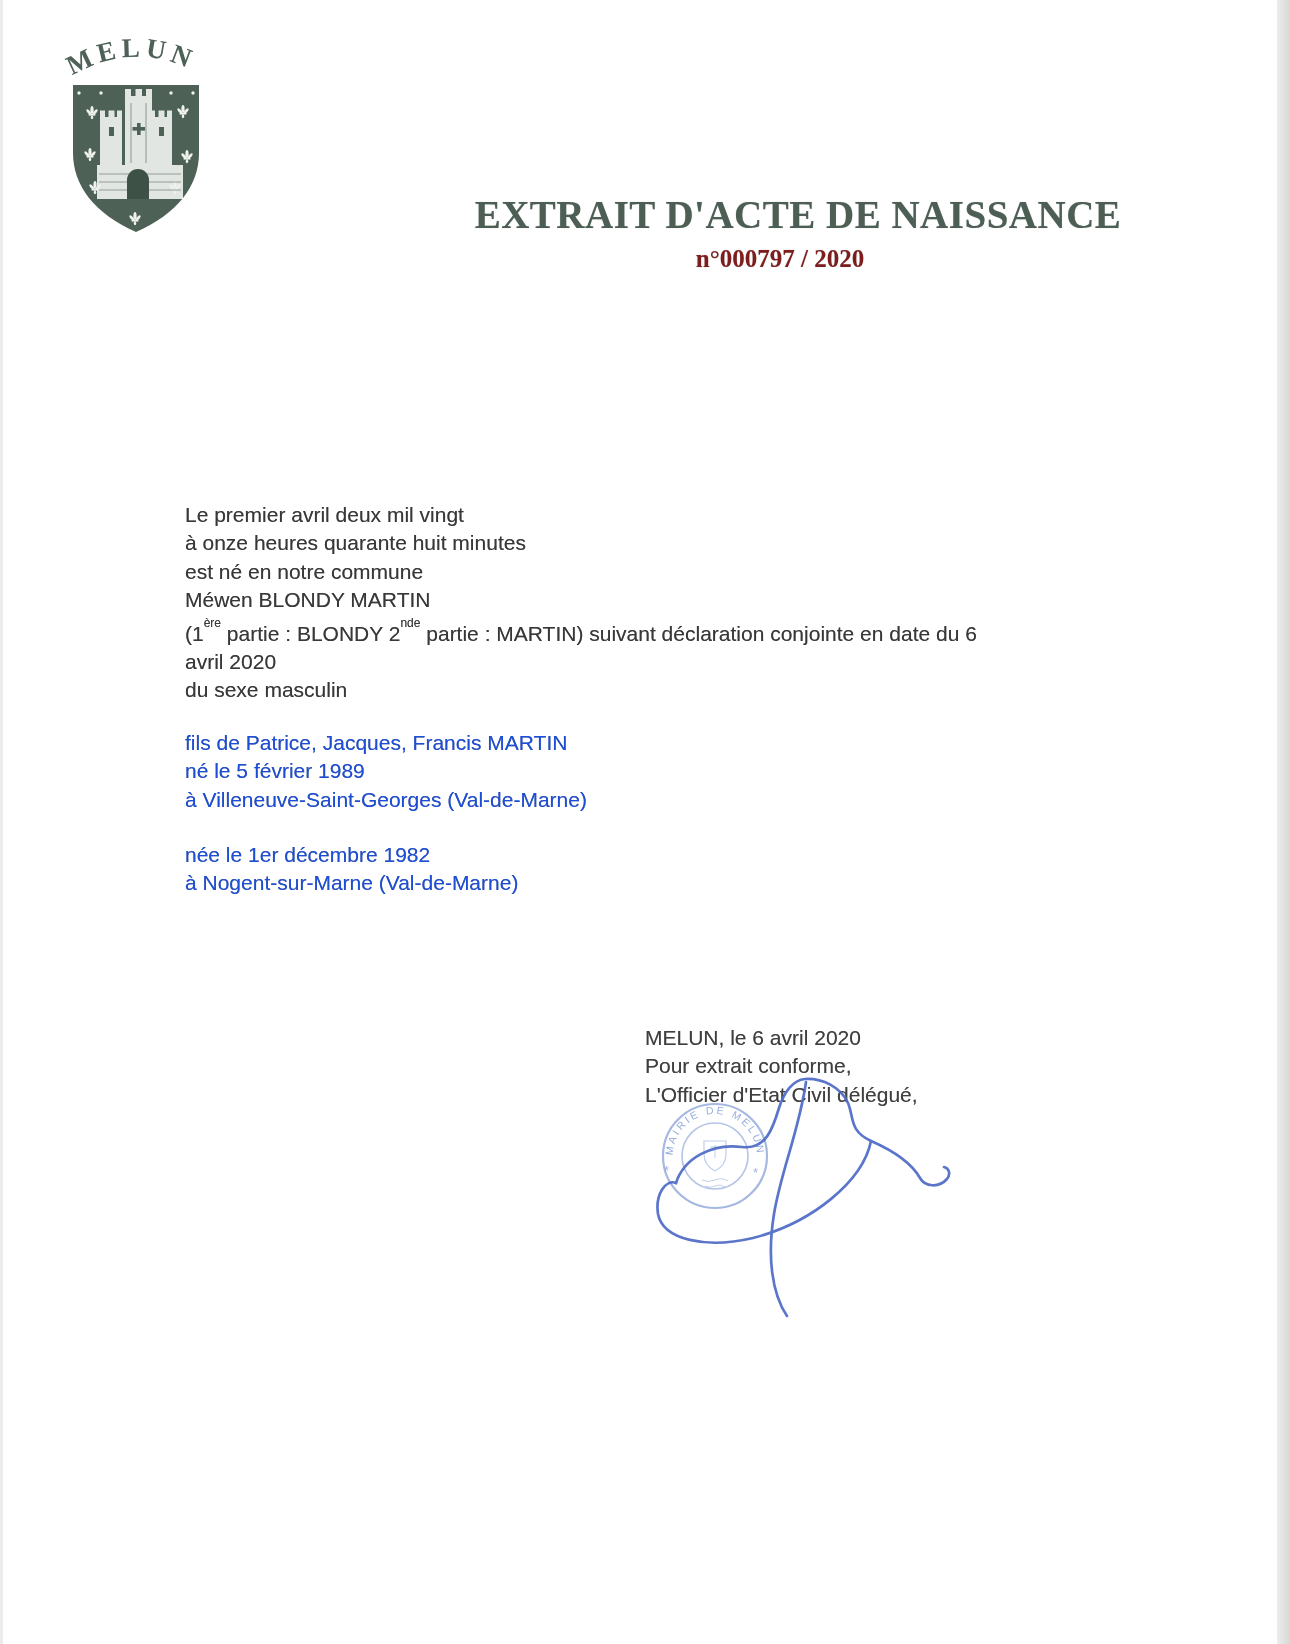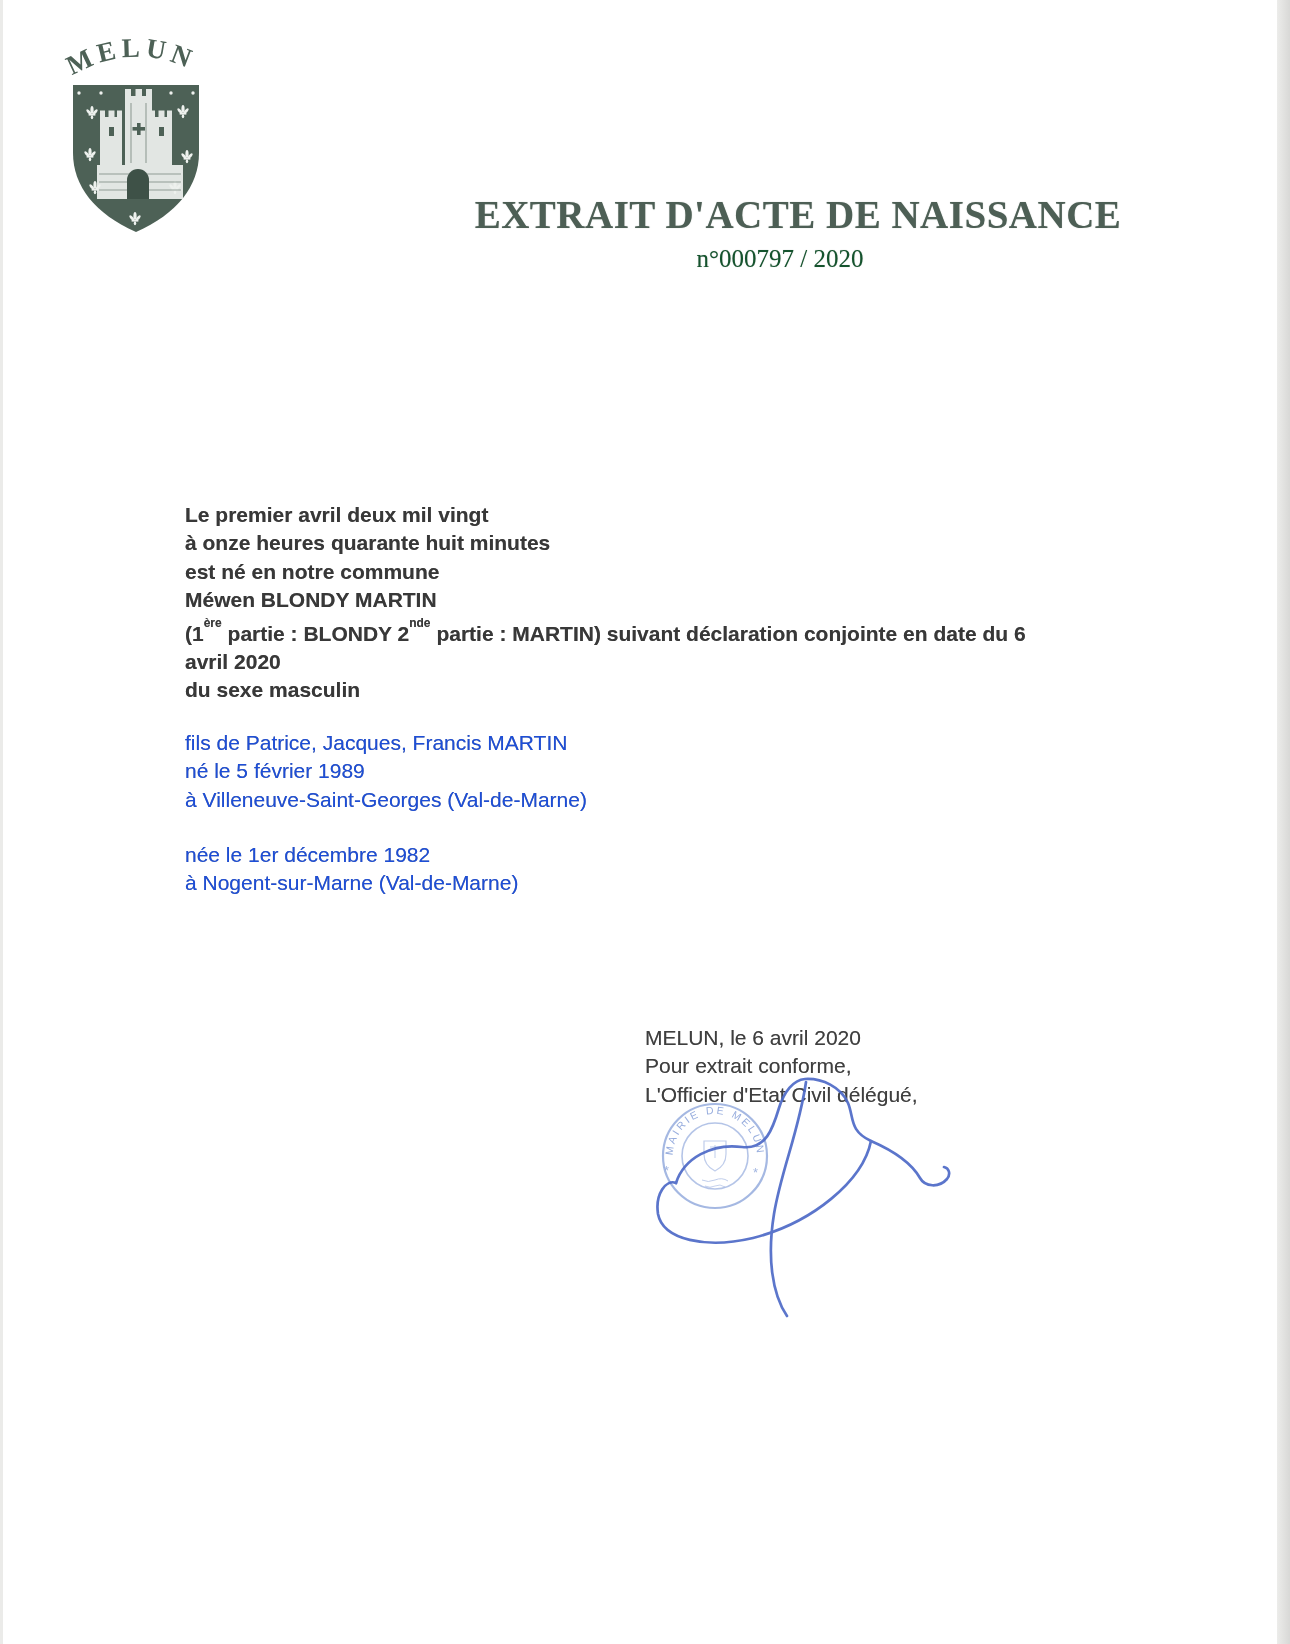--- a/index.html
+++ b/index.html
@@ -16,29 +16,29 @@
   }
   .logo{position:absolute;left:62px;top:30px;width:148px;height:212px;}
   .doc-title{
     position:absolute;left:348px;top:192px;width:900px;height:46px;line-height:46px;
     text-align:center;font-family:"Liberation Serif",serif;font-weight:bold;
     font-size:39px;color:#4d5f55;letter-spacing:.5px;
     text-shadow:0 0 1px rgba(77,95,85,.45);
   }
   .doc-number{
     position:absolute;left:330px;top:243px;width:900px;height:32px;line-height:32px;
-    text-align:center;font-family:"Liberation Serif",serif;font-weight:normal;
-    font-size:25px;color:#14532d;text-shadow:0 0 1px rgba(68,86,76,.4);
+    text-align:center;font-family:"Liberation Serif",serif;font-weight:bold;
+    font-size:25px;color:#7f1d1d;text-shadow:0 0 1px rgba(68,86,76,.4);
   }
   .textline{white-space:nowrap;}
   .block{
     position:absolute;left:185px;font-size:21px;line-height:28.4px;color:#1d4ed8;
     text-shadow:0 0 .6px rgba(55,55,55,.55);
   }
-  .block.bold{font-weight:bold;color:#383838;}
+  .block.bold{font-weight:normal;color:#383838;}
   .block sup{font-size:12px;position:relative;top:-.45em;}
   .b1{top:501px;}
   .b2{top:729px;}
   .b3{top:841px;}
   .cert-block{
     position:absolute;left:645px;top:1008px;font-size:21px;line-height:28.4px;
     color:#3f3f3f;text-shadow:0 0 .6px rgba(55,55,55,.5);margin-top:16px;
   }
   .sig-overlay{position:absolute;left:580px;top:1040px;width:430px;height:310px;}
 </style>

